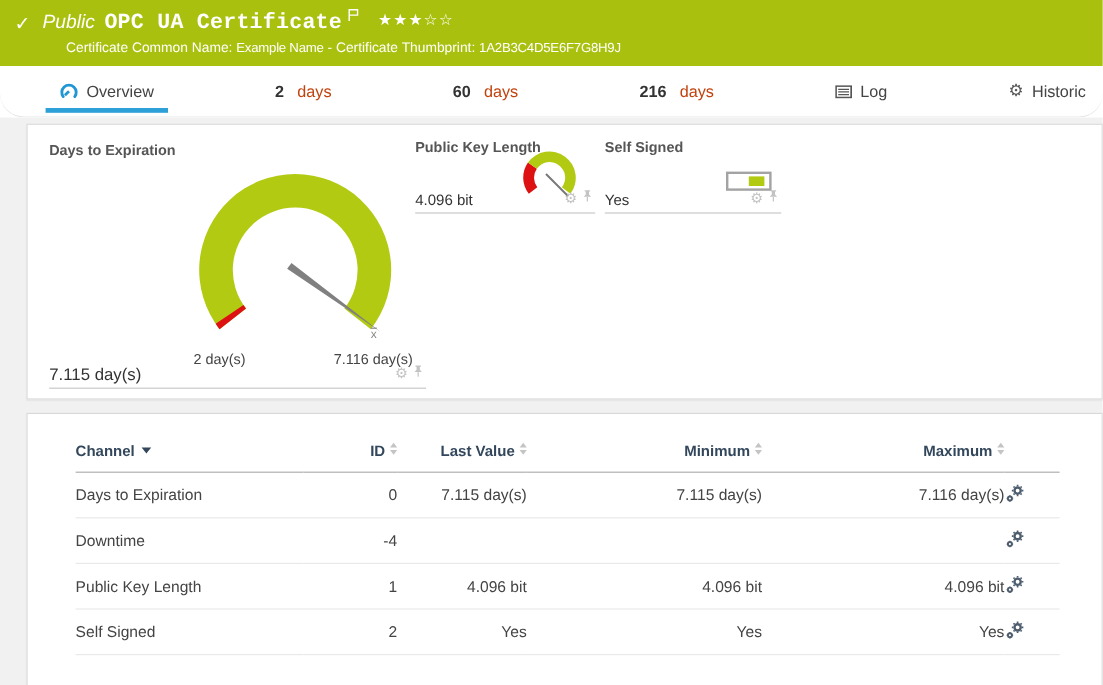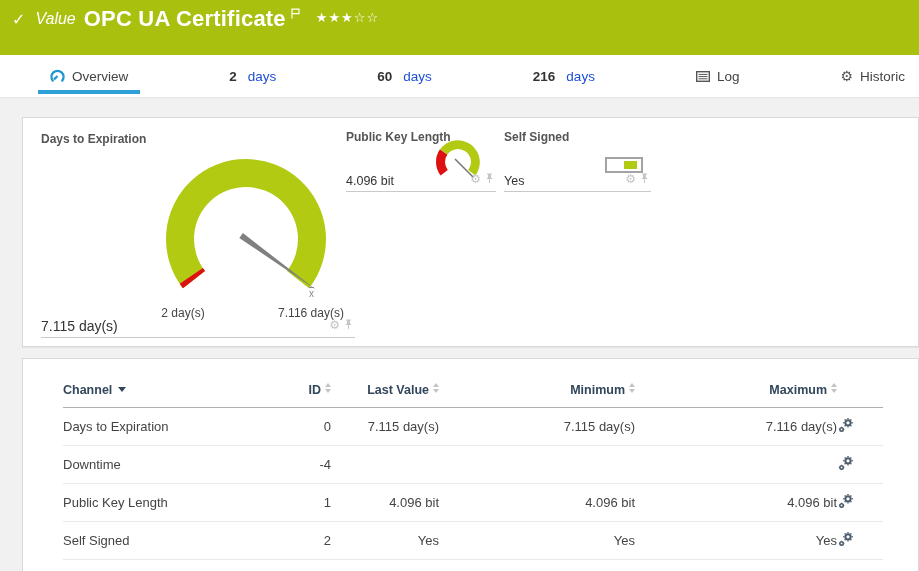--- a/index.html
+++ b/index.html
@@ -4,40 +4,40 @@
 <style>
   * { margin:0; padding:0; box-sizing:border-box; }
   html,body { width:919px; height:571px; overflow:hidden; background:#fff;
               font-family:"Liberation Sans", sans-serif; }
 
   
   .banner { height:55px; background:#a9c10e; color:#fff; padding:7px 10px 0 10px; }
   .banner-row1 { display:flex; align-items:center; height:24px; }
   .check { font-family:"DejaVu Sans", sans-serif; font-size:16px; font-weight:bold; margin:0 10px 0 2px; }
   .kind { font-style:italic; font-size:16px; margin-right:8px; }
-  .sensor-title { font-size:22px; font-weight:bold; letter-spacing:.2px; }
+  .sensor-title { font-size:18px; font-weight:bold; letter-spacing:.2px;font-family:Liberation Mono, monospace; }
   .flag { margin:-10px 0 0 5px; }
   .stars { font-family:"DejaVu Sans", sans-serif; font-size:13px; letter-spacing:1px; margin:-4px 0 0 16px; }
   .banner-row2 { padding-left:45px; font-size:11.5px; margin-top:3px; white-space:nowrap; }
   .banner-row2 .cond { letter-spacing:-.2px; font-size:11px; }
 
   
   .tabbar { height:43px; background:#fff; display:flex; align-items:center;
-            padding:0 12px 0 48px; justify-content:space-between; border-bottom:1px solid #e4e4e4; }
+            padding:0 12px 0 48px; justify-content:space-between; border-bottom:1px solid #e4e4e4;border-radius:20px; }
   .tab { position:relative; height:100%; display:flex; align-items:center; gap:7px;
          font-size:13.5px; color:#444; cursor:pointer; padding:0 2px; }
   .tab .ticon { display:flex; align-items:center; }
   .tab b { color:#333; }
-  .tab .word { color:#1d4ed8; margin-left:4px; }
+  .tab .word { color:#c2410c; margin-left:4px; }
   .tab.active::after { content:""; position:absolute; left:-10px; right:-10px; bottom:3px;
                        height:4px; background:#2da0d8; }
   .gearglyph { font-family:"DejaVu Sans", sans-serif; color:#555; font-size:14px; line-height:1; }
 
   
-  .content { background:#f1f1f2; height:473px; padding-top:19px; }
+  .content { background:#f1f1f2; height:473px; padding-top:5px; }
   .panel { background:#fff; border:1px solid #d9d9d9; margin-left:22px; width:897px;
            box-shadow:0 1px 1px rgba(0,0,0,.05); position:relative; }
   .panel.gauges { height:230px; }
   .panel.tablepanel { height:238px; margin-top:11px; }
 
   .cell { position:absolute; border-bottom:1px solid #c9c9c9; }
   .cell-title { font-size:12px; font-weight:bold; color:#555; }
   .cell-value { position:absolute; left:0; bottom:3px; color:#333; }
   .mini-icons { position:absolute; right:2px; bottom:3px; display:flex; align-items:center; gap:4px; }
   .mini-icons .g { font-family:"DejaVu Sans", sans-serif; font-size:12px; color:#c3c3c3; line-height:1; cursor:pointer; }
@@ -81,28 +81,35 @@
             border-left:3.5px solid transparent; border-right:3.5px solid transparent; }
   .sort .up { border-bottom:4px solid #c4c4c4; margin-bottom:2px; }
   .sort .down { border-top:4px solid #c4c4c4; }
 </style>
 </head>
 <body>
 
 <header class="banner">
   <div class="banner-row1">
     <span class="check">✓</span>
-    <span class="kind">Value</span>
+    <span class="kind">Public</span>
     <span class="sensor-title">OPC UA Certificate</span>
     <span class="flag">
       <svg width="9" height="11" viewBox="0 0 9 11">
           <path d="M1 0.5 V10.5 M1 1.2 H8 V5.6 H1" stroke="#fff" fill="none" stroke-width="1.2"></path>
         </svg>
     </span>
     <span class="stars"><span>★★★</span><span>☆☆</span></span>
+  </div>
+  <div class="banner-row2">
+    <span>Certificate Common Name:</span>
+    <span class="cond">Example Name</span>
+    <span>-</span>
+    <span>Certificate Thumbprint:</span>
+    <span class="cond">1A2B3C4D5E6F7G8H9J</span>
   </div>
 </header>
 
 <nav class="tabbar">
   <div class="tab active">
     <span class="ticon">
       <svg width="15" height="14" viewBox="0 0 14 14">
           <path d="M2.2 11.5 A6 6 0 1 1 11.8 11.5" stroke="#2196d3" stroke-width="2.4" fill="none" stroke-linecap="round"></path>
           <line x1="7" y1="7" x2="3.6" y2="10.4" stroke="#2196d3" stroke-width="2.2"></line>
         </svg>

